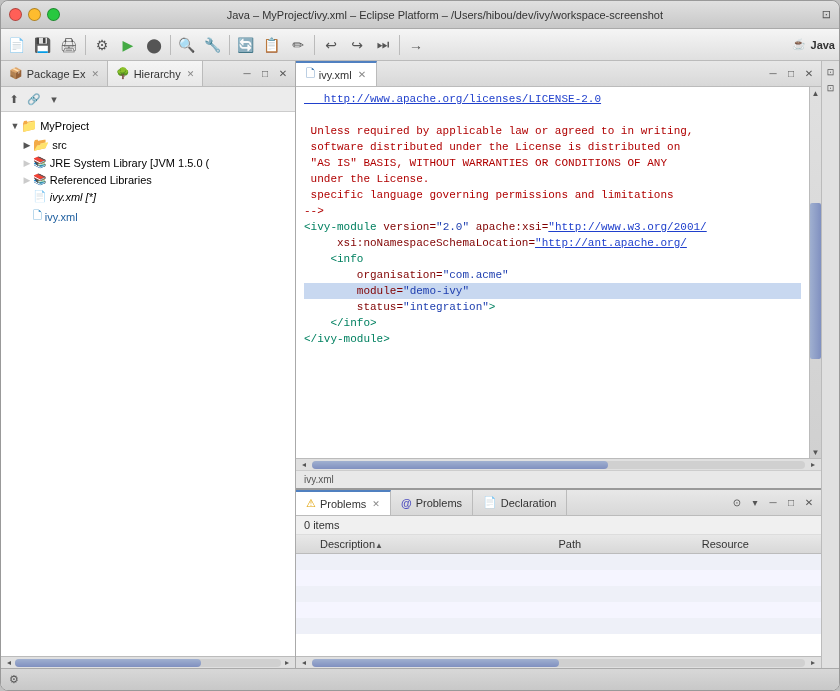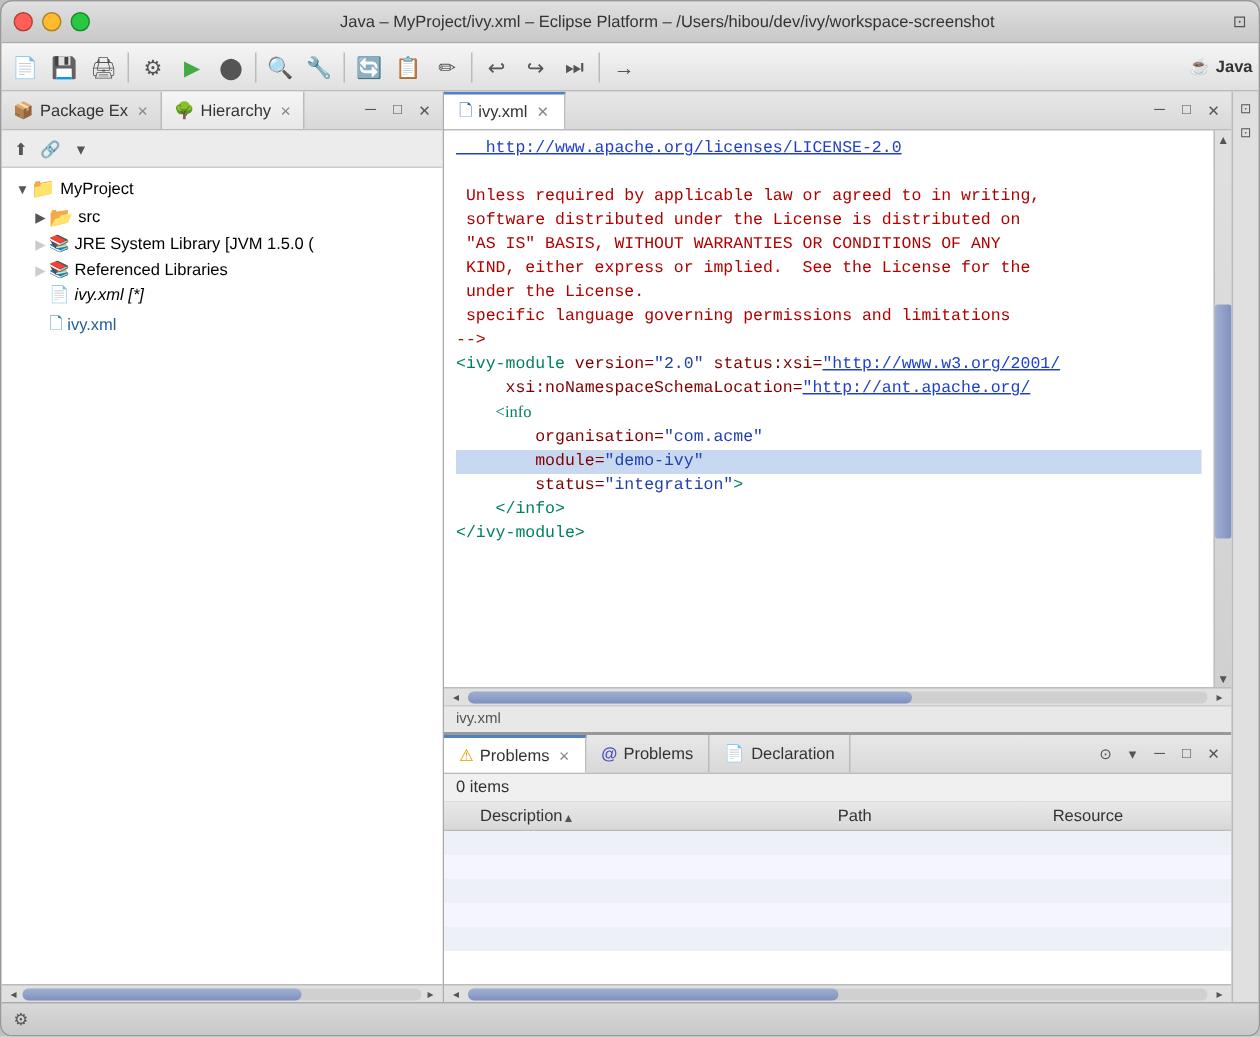--- a/index.html
+++ b/index.html
@@ -703,27 +703,26 @@
           </div>
 
           <div style="display:flex;flex:1;overflow:hidden;">
             <div class="code-editor">
               <div class="code-content">
                 <div class="code-line" style="color:#2040cc;text-decoration:underline;">   http://www.apache.org/licenses/LICENSE-2.0</div>
                 <div class="code-line"> </div>
                 <div class="code-line code-comment"> Unless required by applicable law or agreed to in writing,</div>
                 <div class="code-line code-comment"> software distributed under the License is distributed on</div>
                 <div class="code-line code-comment"> "AS IS" BASIS, WITHOUT WARRANTIES OR CONDITIONS OF ANY</div>
-                <div class="code-line code-comment"> KIND, either express or implied.  See the License for the</div>
                 <div class="code-line code-comment"> under the License.</div>
                 <div class="code-line code-comment"> specific language governing permissions and limitations</div>
                 <div class="code-line code-comment">--&gt;</div>
-                <div class="code-line"><span style="color:#008060;">&lt;ivy-module</span> <span style="color:#800000;">version=</span><span style="color:#2040b0;">"2.0"</span> <span style="color:#800000;">status:xsi=</span><span style="color:#2040cc;text-decoration:underline;">"http://www.w3.org/2001/</span></div>
+                <div class="code-line"><span style="color:#008060;">&lt;ivy-module</span> <span style="color:#800000;">version=</span><span style="color:#2040b0;">"2.0"</span> <span style="color:#800000;">apache:xsi=</span><span style="color:#2040cc;text-decoration:underline;">"http://www.w3.org/2001/</span></div>
                 <div class="code-line"><span style="color:#800000;">     xsi:noNamespaceSchemaLocation=</span><span style="color:#2040cc;text-decoration:underline;">"http://ant.apache.org/</span></div>
-                <div class="code-line">    <span style="color:#008060;font-family:Liberation Serif, serif;">&lt;info</span></div>
+                <div class="code-line">    <span style="color:#008060;">&lt;info</span></div>
                 <div class="code-line">        <span style="color:#800000;">organisation=</span><span style="color:#2040b0;">"com.acme"</span></div>
                 <div class="code-line selected">        <span style="color:#800000;">module=</span><span style="color:#2040b0;">"demo-ivy"</span></div>
                 <div class="code-line">        <span style="color:#800000;">status=</span><span style="color:#2040b0;">"integration"</span><span style="color:#008060;">&gt;</span></div>
                 <div class="code-line">    <span style="color:#008060;">&lt;/info&gt;</span></div>
                 <div class="code-line"><span style="color:#008060;">&lt;/ivy-module&gt;</span></div>
               </div>
             </div>
 
             <div class="right-scrollbar">
               <div class="scrollbar-arrow">▲</div>

